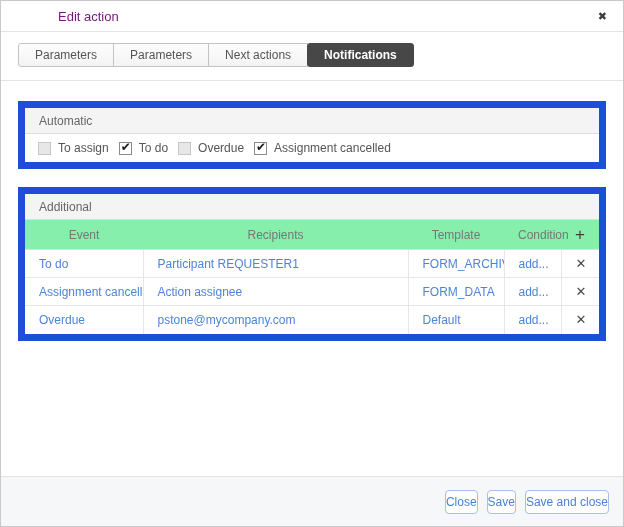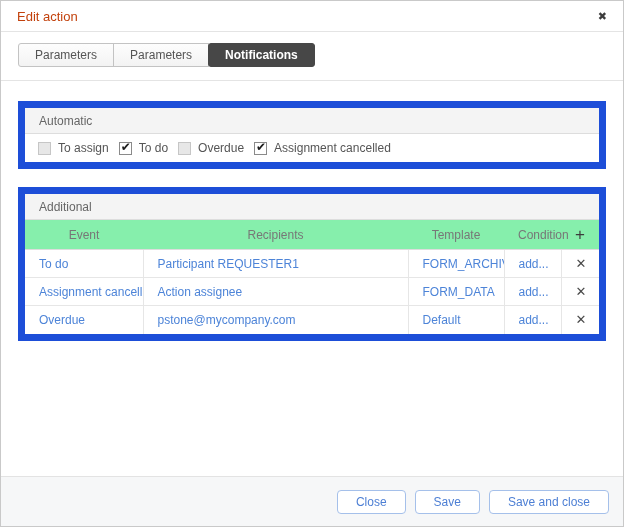--- a/index.html
+++ b/index.html
@@ -16,21 +16,21 @@
     background: #fff;
     display: flex; flex-direction: column;
   }
   
   .dlg-header {
     height: 31px; flex: 0 0 31px;
     display: flex; align-items: center; justify-content: space-between;
     padding: 0 16px;
     border-bottom: 1px solid #e4e4e4;
   }
-  .dlg-title { font-size: 13px; color: #c2410c; }
+  .dlg-title { font-size: 13px; color: #701a75; margin-left: 41px; }
   .dlg-close {
     font-size: 11px; color: #3d3d3d; cursor: pointer; line-height: 1;
   }
   
   .tabbar {
     flex: 0 0 auto;
     padding: 11px 17px 13px 17px;
     border-bottom: 1px solid #e4e4e4;
     display: flex;
   }
@@ -120,40 +120,41 @@
     border-top: 1px solid #e3e3e3;
     background: #f6f7f8;
     display: flex; align-items: center; justify-content: flex-end;
     padding: 0 14px; gap: 9px;
   }
   .btn {
     background: #fff;
     border: 1px solid #a5c0ea;
     color: #4d7fd4;
     border-radius: 4px;
-    padding: 4px 18px;
+    padding: 4px 0;
     font-size: 12px;
     font-family: inherit;
     cursor: pointer;
     text-align: center;
   }
 </style>
 </head>
 <body>
 
 <div class="dialog">
 
   <div class="dlg-header">
     <span class="dlg-title">Edit action</span>
     <span class="dlg-close">✖</span>
   </div>
 
   <div class="tabbar">
     <div class="tab">Parameters</div>
     <div class="tab">Parameters</div>
+    <div class="tab">Next actions</div>
     <div class="tab active">Notifications</div>
   </div>
 
   <div class="content">
 
     <div class="panel">
       <div class="panel-header">Automatic</div>
       <div class="cb-row">
         <span class="cb-item">
           <span class="cb"></span>

